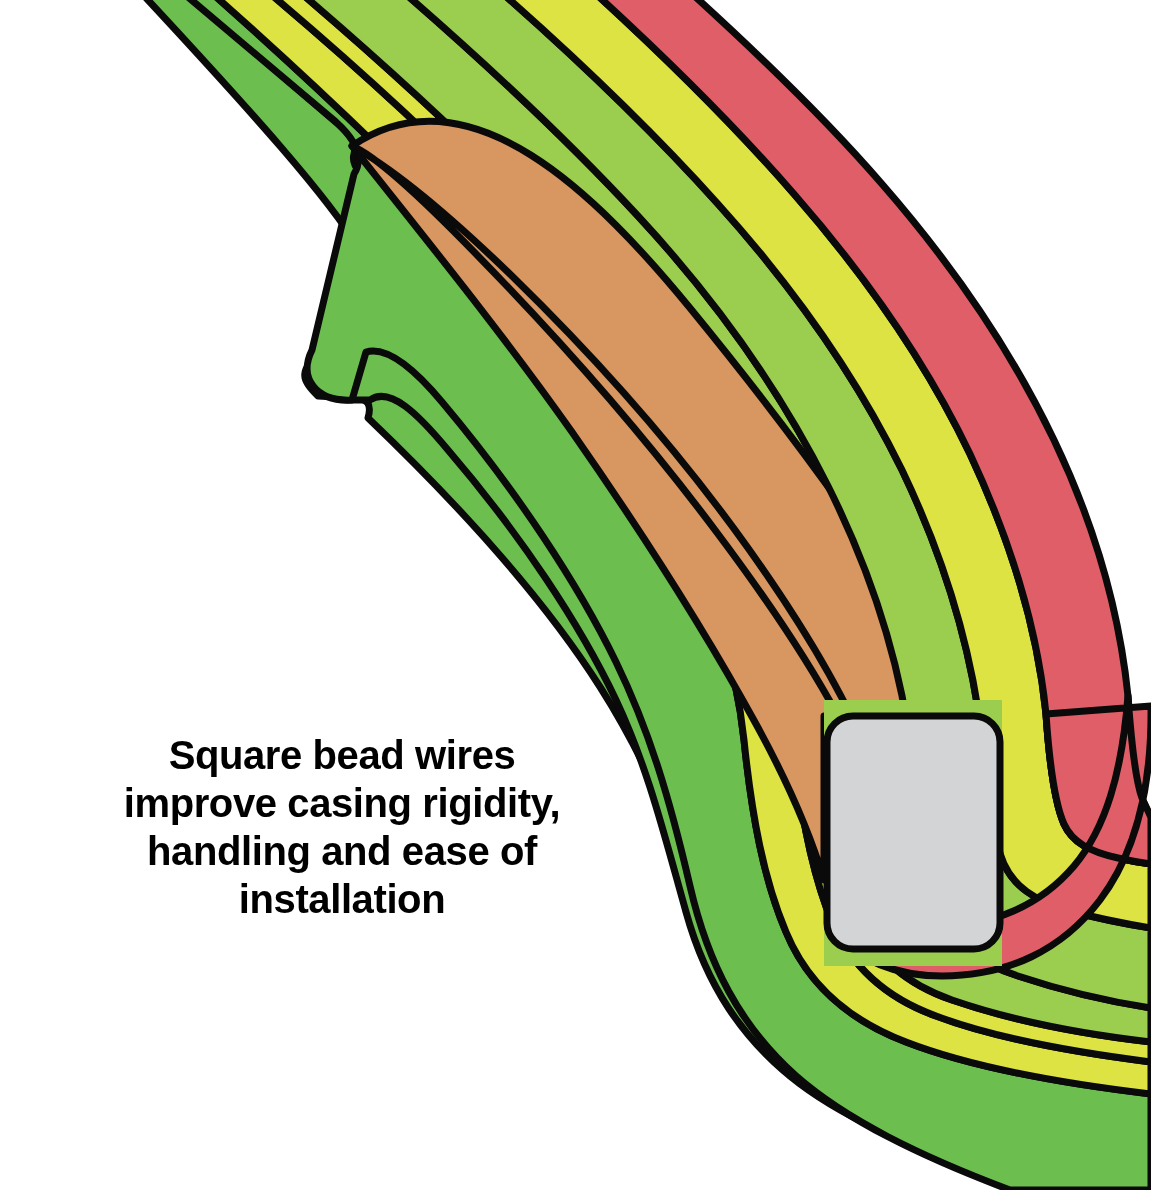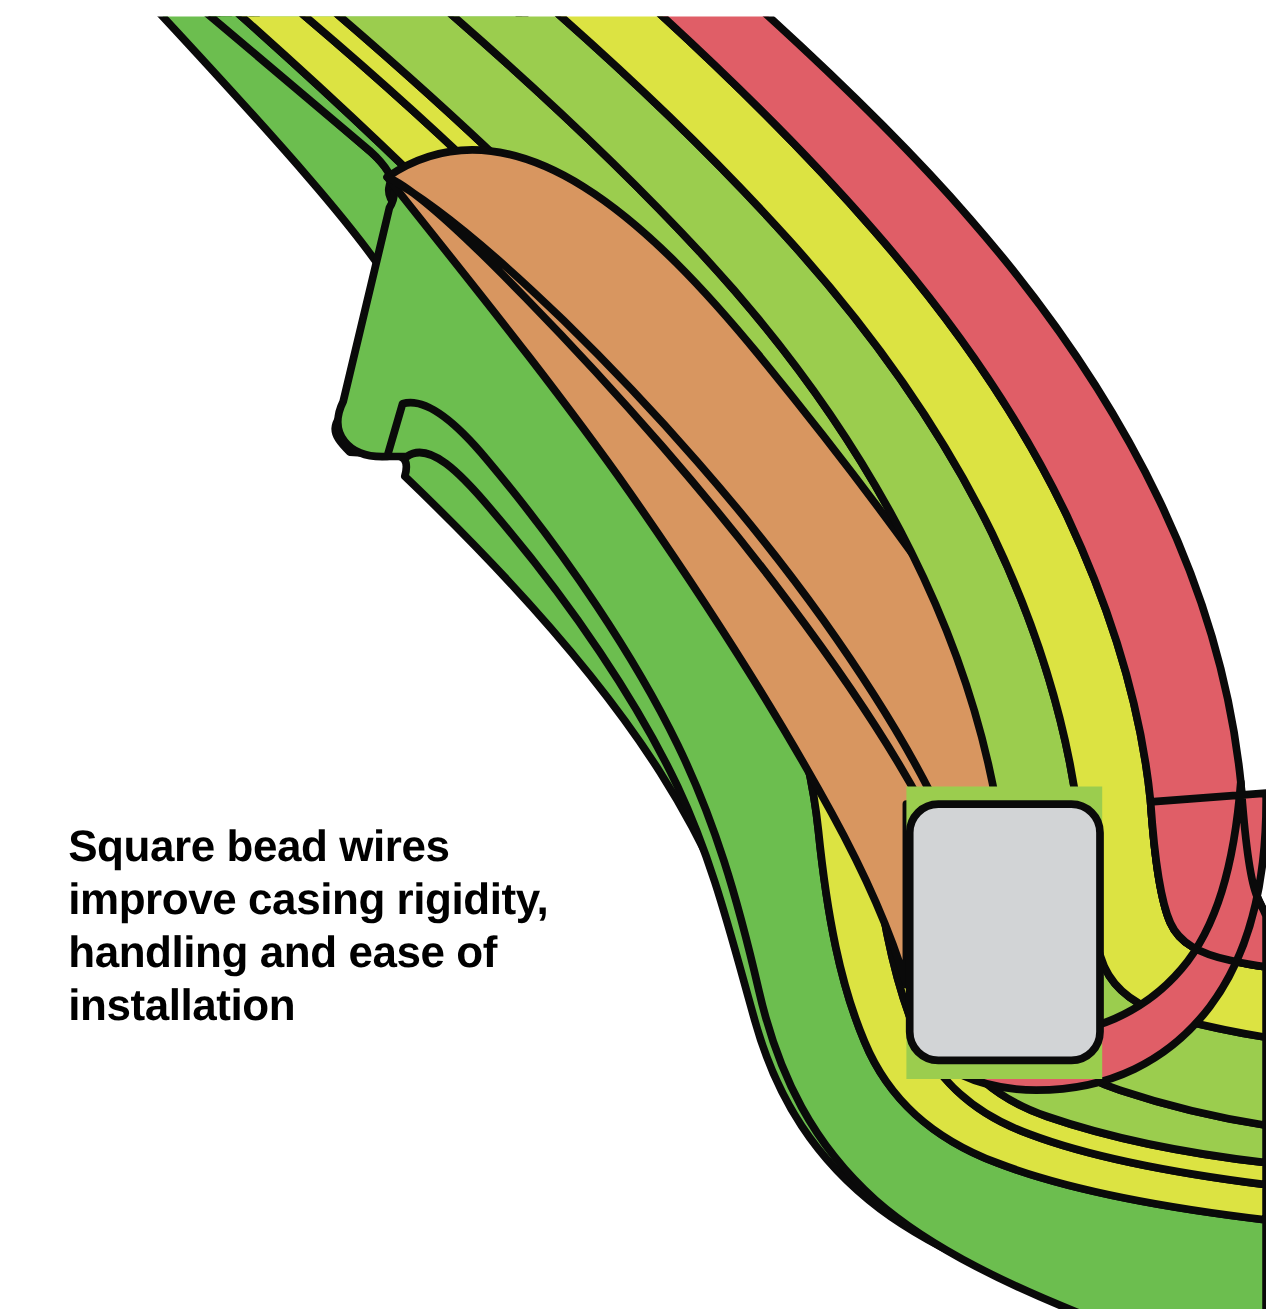--- a/index.html
+++ b/index.html
@@ -10,23 +10,24 @@
   }
   body {
     width: 1151px;
     height: 1190px;
     position: relative;
     overflow: hidden;
     font-family: "Liberation Sans", sans-serif;
   }
   #diagram-root {
     position: absolute;
-    left: 0; top: 15px;
+    left: 0; top: 0;
     width: 1151px;
     height: 1050px;
+    text-align: center;
   }
   svg.figure {
     display: block;
     width: 1151px;
     height: 1190px;
   }
   .callout {
     position: absolute;
     left: 62px;
     top: 731px;

